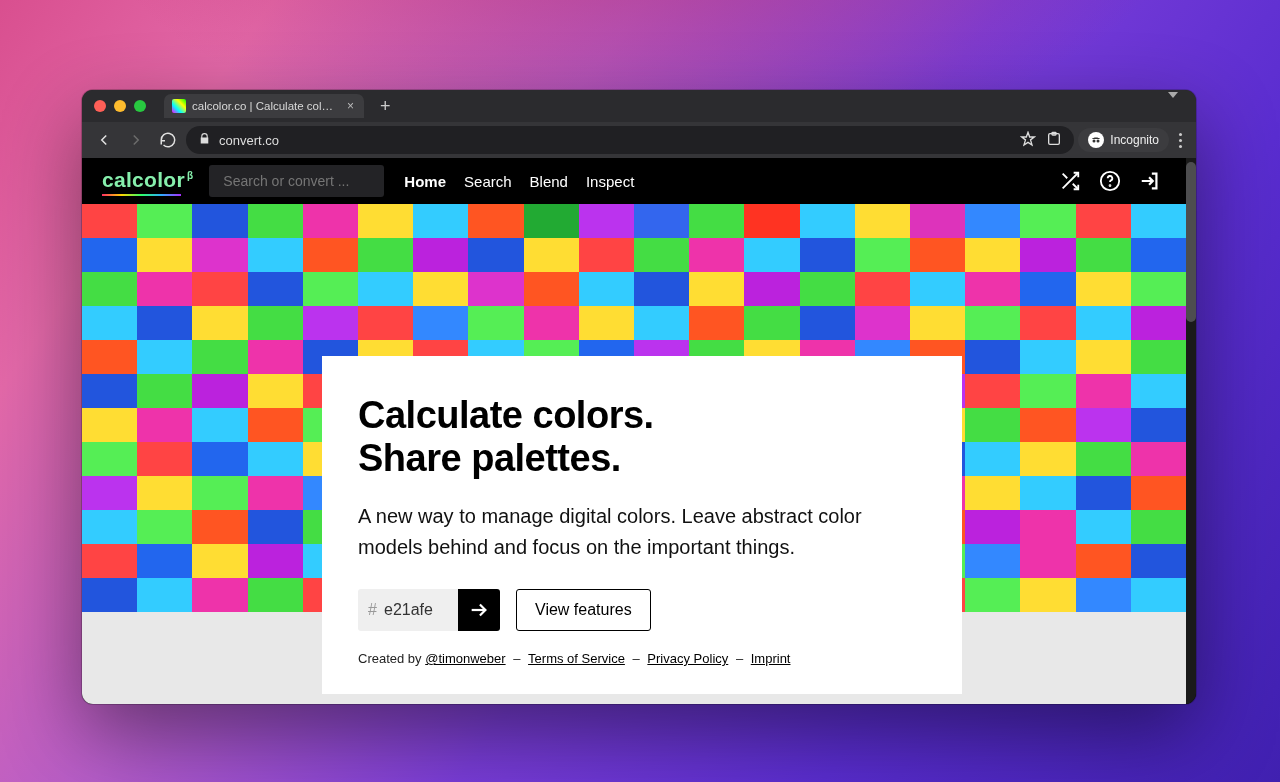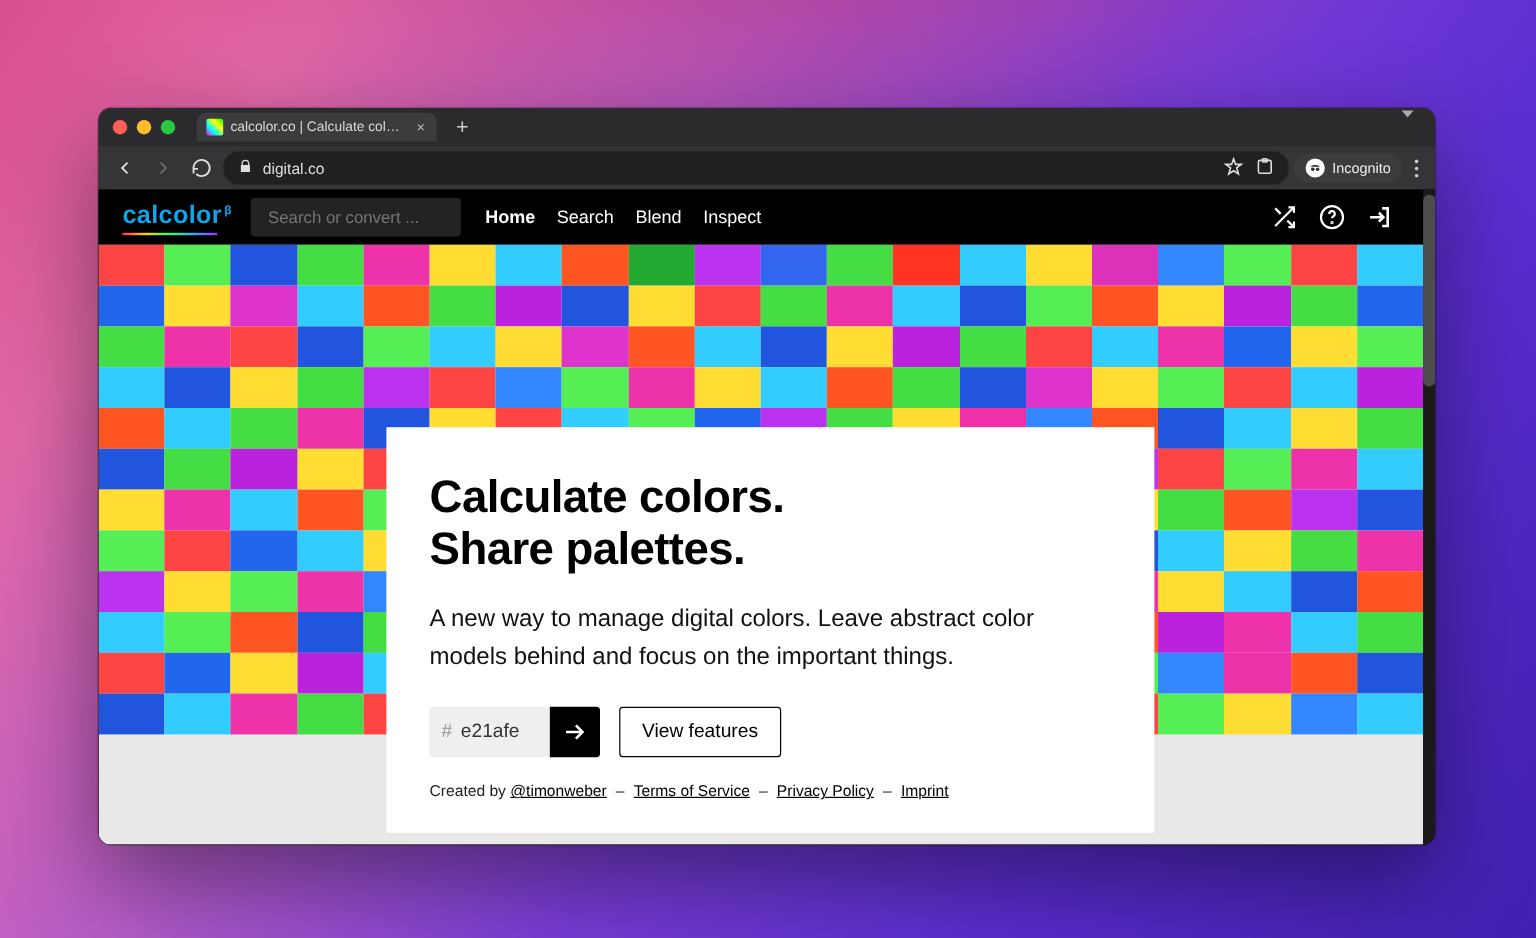--- a/index.html
+++ b/index.html
@@ -61,21 +61,21 @@
 
 .viewport { flex: 1; background: #000; display: flex; position: relative; overflow: hidden; }
 .scrollbar { width: 10px; background: #1a1a1a; }
 .scrollbar-thumb { width: 10px; height: 160px; background: #4d4d4f; border-radius: 5px; margin-top: 4px; }
 .page { flex: 1; display: flex; flex-direction: column; overflow: hidden; }
 
 .appbar {
   height: 46px; background: #000; display: flex; align-items: center; padding: 0 24px 0 20px; gap: 16px;
 }
 .logo {
-  color: #0ea5e9; font-size: 21px; font-weight: 800; letter-spacing: .3px; position: relative; padding-bottom: 3px;
+  color: #86efac; font-size: 21px; font-weight: 800; letter-spacing: .3px; position: relative; padding-bottom: 3px;
 }
 .logo sup { font-size: 10px; vertical-align: super; font-weight: 600; margin-left: 2px; }
 .logo::after {
   content: ""; position: absolute; left: 0; right: 12px; bottom: -1px; height: 2px;
   background: linear-gradient(90deg,#ff2e63,#ffd600,#2eff6a,#2eadff,#a82eff);
 }
 .search {
   background: #232326; color: #8a8a8a; border: none; height: 32px; padding: 0 14px; font-size: 14px;
   width: 175px; border-radius: 3px;
 }
@@ -155,21 +155,21 @@
           <path d="M3 12a9 9 0 1 1 3 6.7"></path>
           <path d="M3 18v-5h5"></path>
         </svg>
     </div>
     <div class="urlfield">
       <span class="lock">
         <svg viewBox="0 0 24 24" fill="#ddd">
             <path d="M6 10V8a6 6 0 1 1 12 0v2h1v11H5V10h1zm2 0h8V8a4 4 0 1 0-8 0v2z"></path>
           </svg>
       </span>
-      <span>digital.co</span>
+      <span>convert.co</span>
       <div class="url-right">
         <span style="color:#ddd">
           <svg width="16" height="16" viewBox="0 0 24 24" fill="none" stroke="currentColor" stroke-width="2">
               <path d="M12 2l2.5 7h7l-5.7 4.3L18 21l-6-4-6 4 2.2-7.7L2.5 9h7z"></path>
             </svg>
         </span>
         <span style="color:#ddd">
           <svg width="16" height="16" viewBox="0 0 24 24" fill="none" stroke="currentColor" stroke-width="2">
               <rect x="4" y="4" width="16" height="16" rx="2"></rect>
               <rect x="9" y="2" width="6" height="4" rx="1"></rect>

